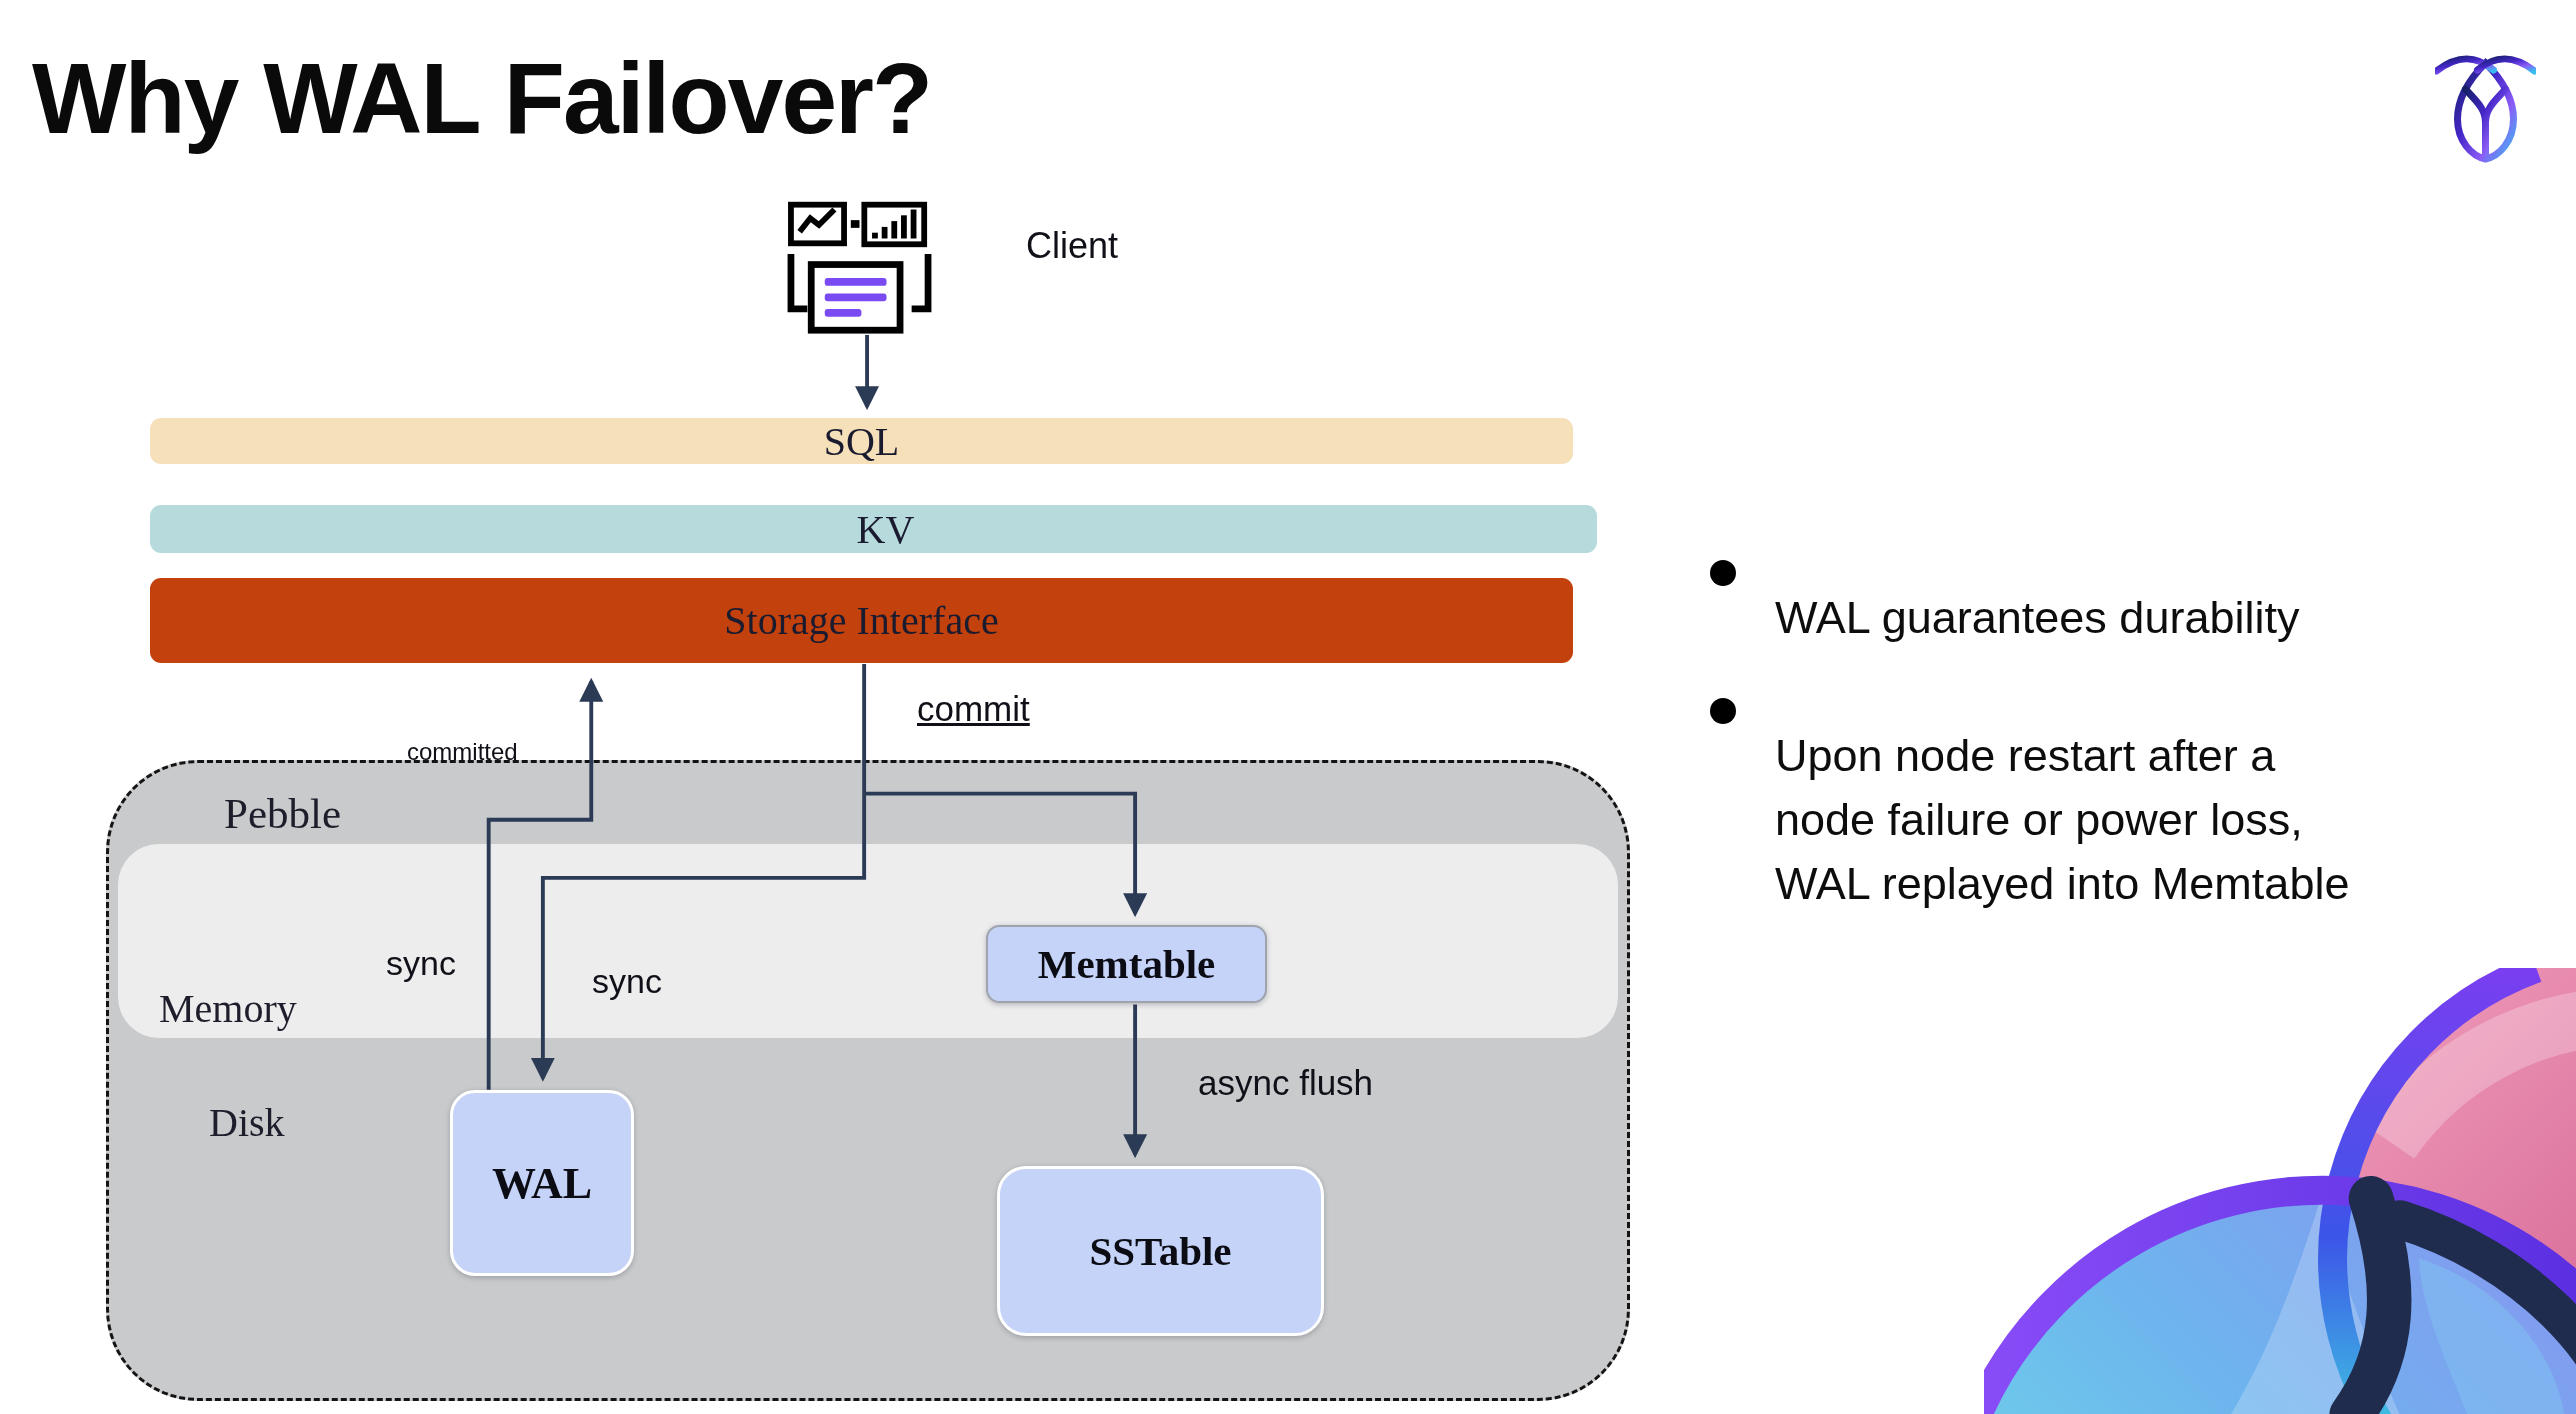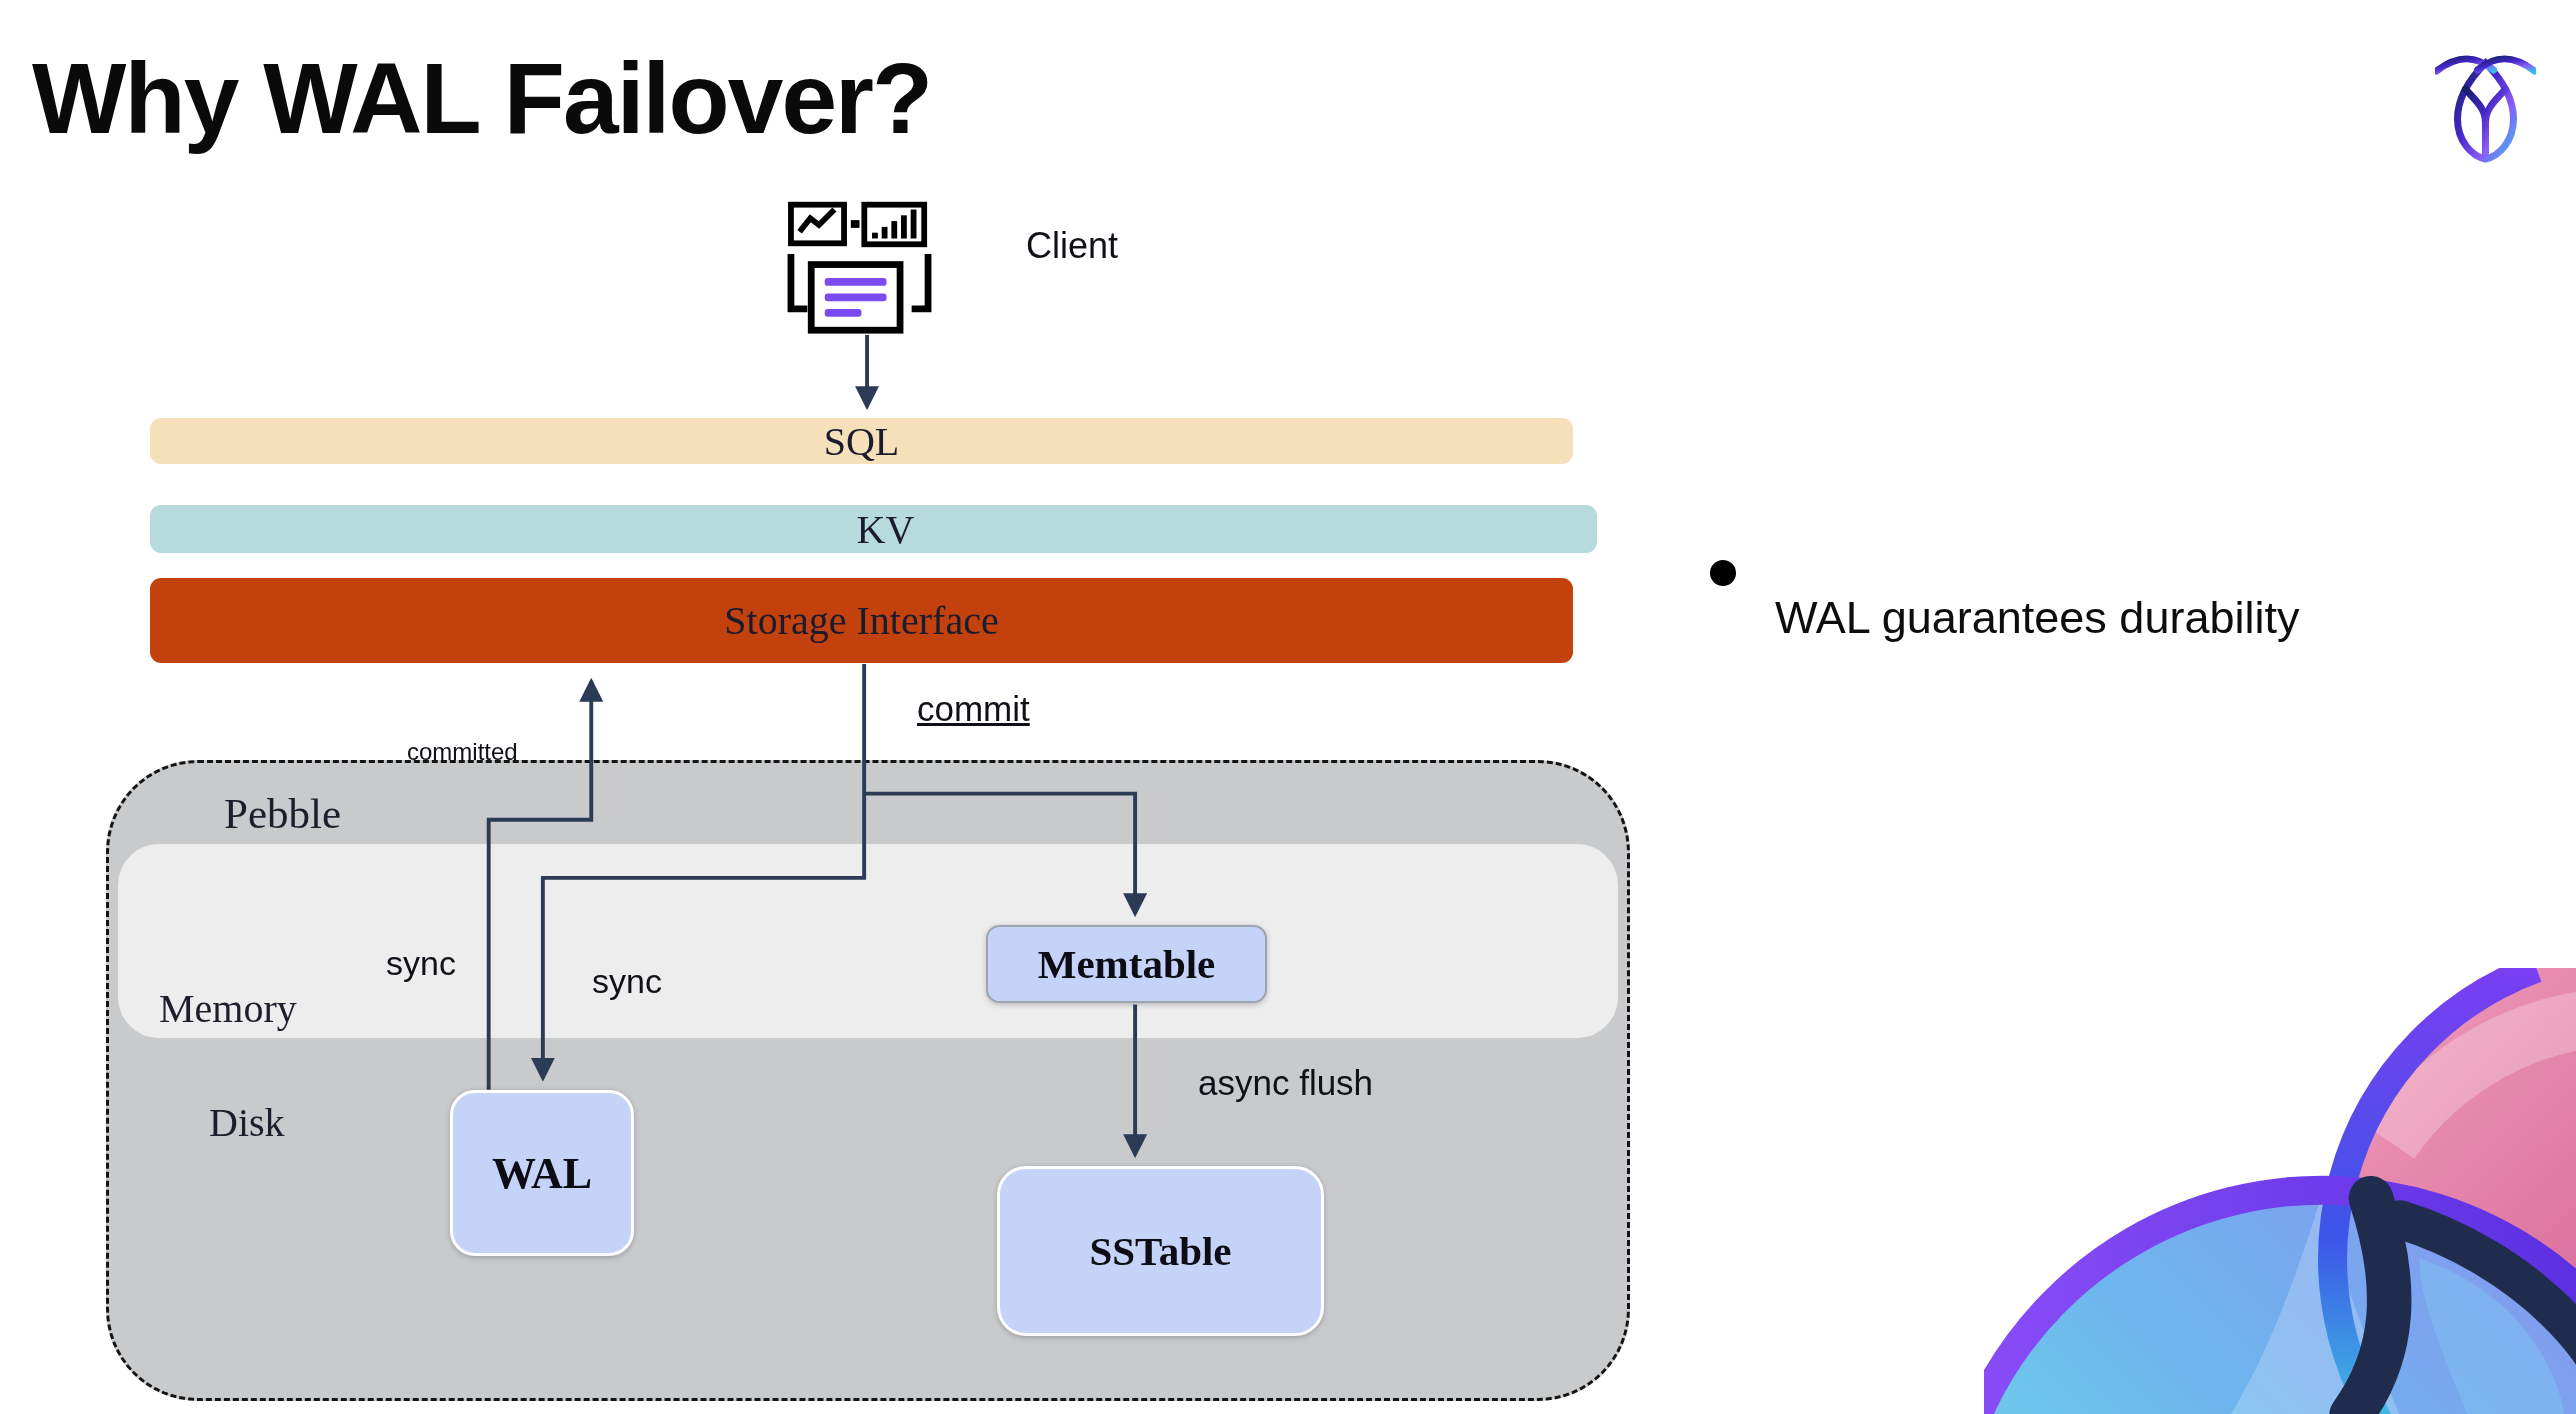--- a/index.html
+++ b/index.html
@@ -49,21 +49,21 @@
   #lbl-commit{left:917px;top:689px;font-size:35px;text-decoration:underline;}
   #lbl-sync-left{left:386px;top:944px;font-size:34px;}
   #lbl-sync-right{left:592px;top:962px;font-size:34px;}
   #lbl-async-flush{left:1198px;top:1063px;font-size:35px;}
   
   .node{
     background:#c5d3f8;display:flex;align-items:center;justify-content:center;
     font-family:"Liberation Serif",serif;font-weight:bold;color:#0c0c14;
     box-sizing:border-box;box-shadow:0 1.9px 5.8px rgba(40,40,60,.25);
   }
-  #node-wal{left:450px;top:1090px;width:184px;height:166px;
+  #node-wal{left:450px;top:1090px;width:184px;height:186px;
     border:3.9px solid #ffffff;border-radius:25px;font-size:44px;}
   #node-memtable{left:986px;top:925px;width:281px;height:78px;
     border:2.9px solid #9fa3ad;border-radius:13.5px;font-size:41px;}
   #node-sstable{left:997px;top:1166px;width:327px;height:170px;
     border:3.9px solid #ffffff;border-radius:29px;font-size:41px;}
   
   #bullets{left:1693px;top:542px;width:883px;}
   .bullet-item{display:flex;align-items:flex-start;flex-direction:column;}
   .bullet-item + .bullet-item{margin-top:29px;}
   .bullet-dot{
@@ -161,20 +161,28 @@
 <div class="abs node" id="node-memtable">Memtable</div>
 <div class="abs node" id="node-sstable">SSTable</div>
 
 <div class="abs" id="bullets">
   <div class="bullet-item">
     <div class="bullet-dot"></div>
     <div class="bullet-text">
       <span>WAL guarantees durability</span>
     </div>
   </div>
+  <div class="bullet-item">
+    <div class="bullet-dot"></div>
+    <div class="bullet-text">
+      <span>Upon node restart after a</span>
+      <span>node failure or power loss,</span>
+      <span>WAL replayed into Memtable</span>
+    </div>
+  </div>
 </div>
 
 <svg class="abs" id="corner-graphic" style="left:1984px;top:968px;" width="592" height="447" viewBox="0 0 612 462">
   <defs>
     <linearGradient id="gradPink" x1="0" y1="0" x2="1" y2="1">
       <stop offset="0" stop-color="#f2a0bd"></stop>
       <stop offset="1" stop-color="#c13e79"></stop>
     </linearGradient>
     <linearGradient id="gradBlue" x1="0" y1="1" x2="1" y2="0">
       <stop offset="0" stop-color="#6ff2e2"></stop>

